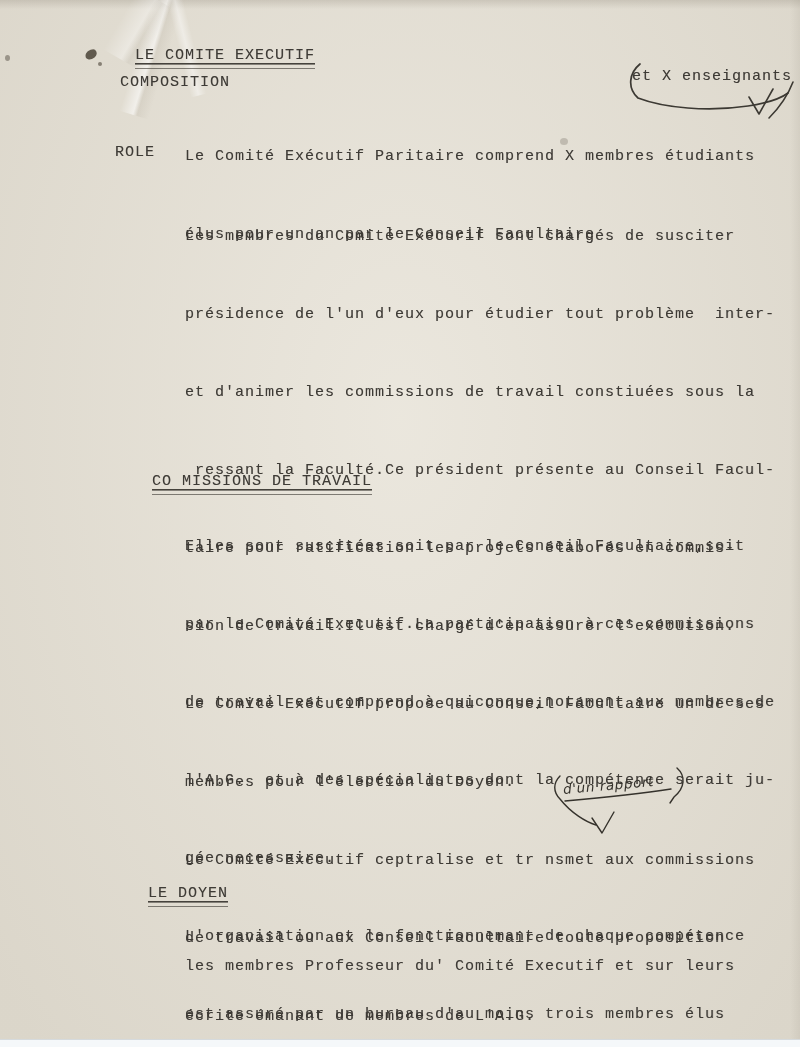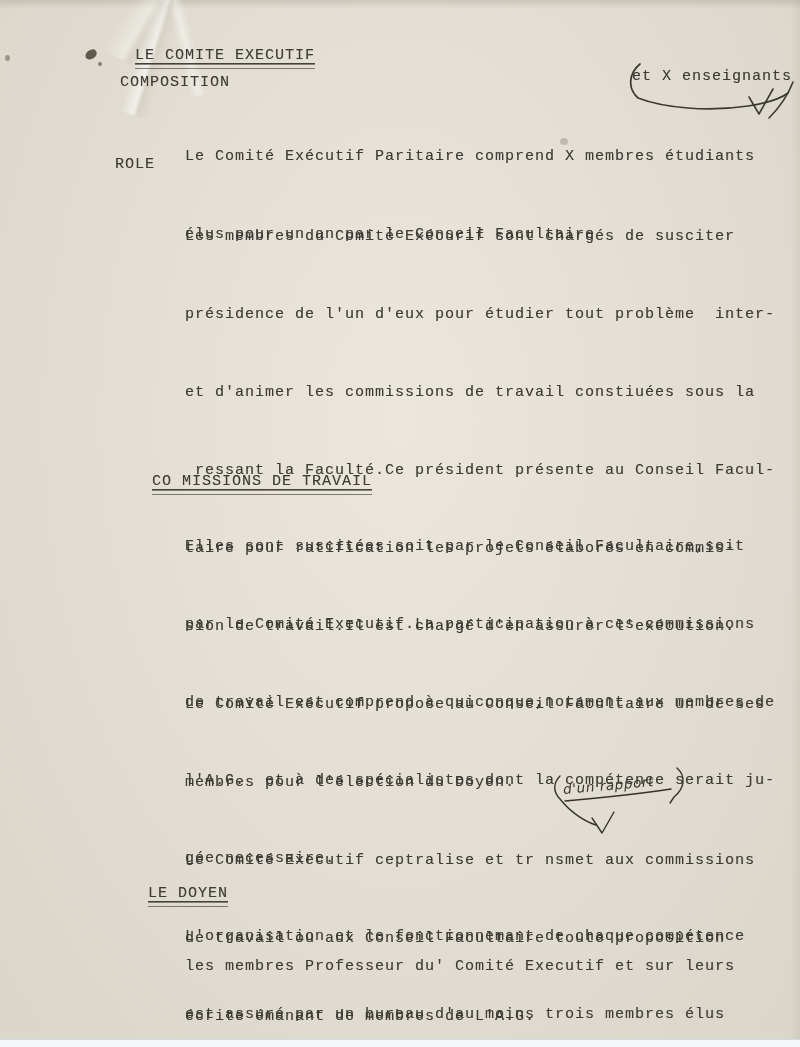--- a/index.html
+++ b/index.html
@@ -84,21 +84,21 @@
   </div>
 
   <div class="typed" style="left:632px;top:68px;">et X enseignants</div>
 
   <div class="typed" style="left:120px;top:74px;">COMPOSITION</div>
   <div class="typed para" style="left:185px;top:92px;">
     <div class="line">Le Comité Exécutif Paritaire comprend X membres étudiants</div>
     <div class="line">élus pour un an par le Conseil Facultaire</div>
   </div>
 
-  <div class="typed" style="left:115px;top:156px;">ROLE</div>
+  <div class="typed" style="left:115px;top:144px;">ROLE</div>
   <div class="typed para" style="left:185px;top:172px;">
     <div class="line">Les membres du Comité Exécurif sont chargés de susciter</div>
     <div class="line">présidence de l'un d'eux pour étudier tout problème  inter-</div>
     <div class="line">et d'animer les commissions de travail constiuées sous la</div>
     <div class="line"> ressant la Faculté.Ce président présente au Conseil Facul-</div>
     <div class="line">taire pour ratification les projets élaborés en commis-</div>
     <div class="line">sion de travail.Il est chargé d'en assurer l'exécution.</div>
     <div class="line">Le Comité Exécutif propose au Conseil Fácultaire un de ses</div>
     <div class="line">membres pour l'élection du Doyen.</div>
     <div class="line">Le Comité Executif ceptralise et tr nsmet aux commissions</div>

